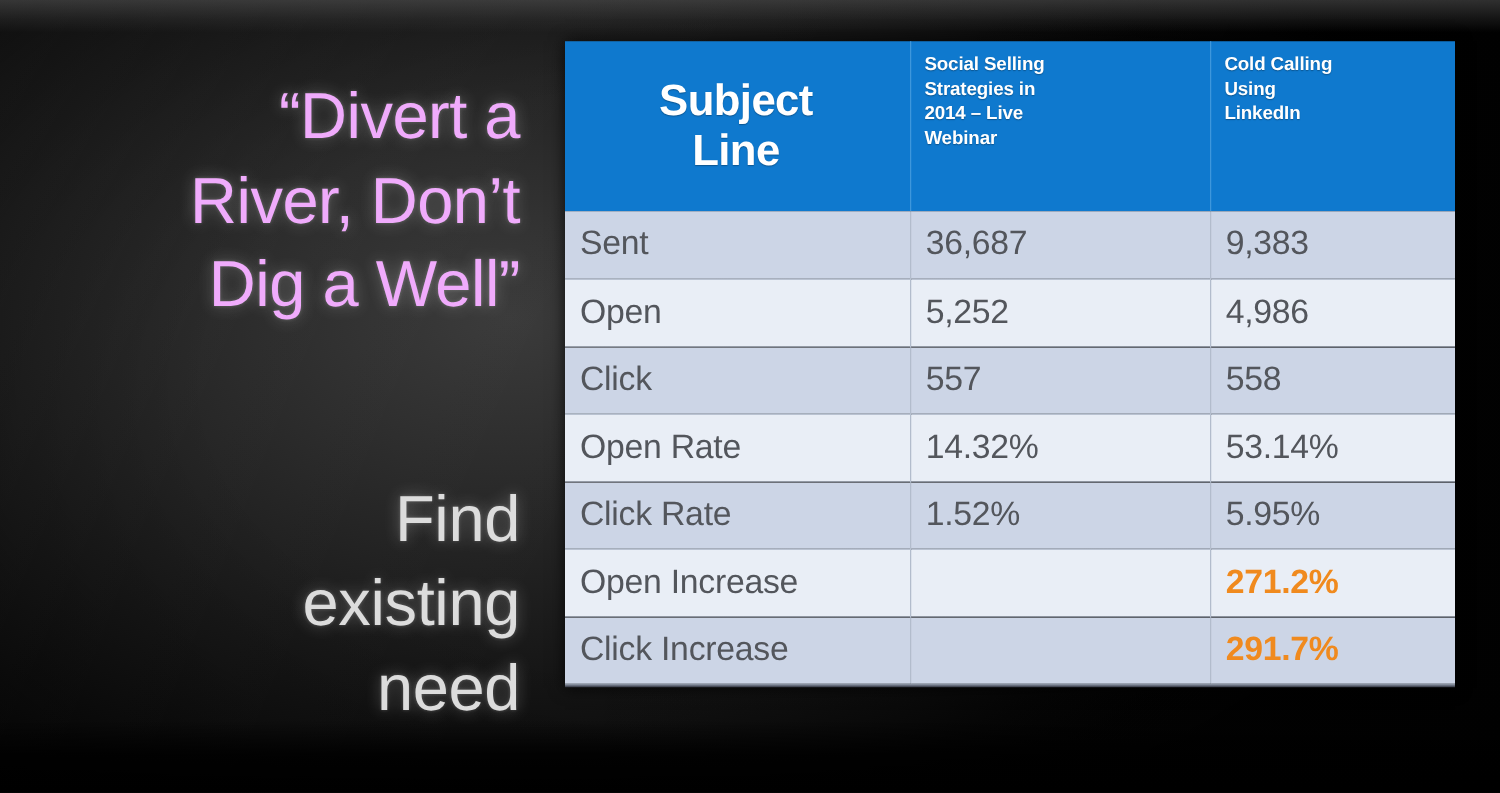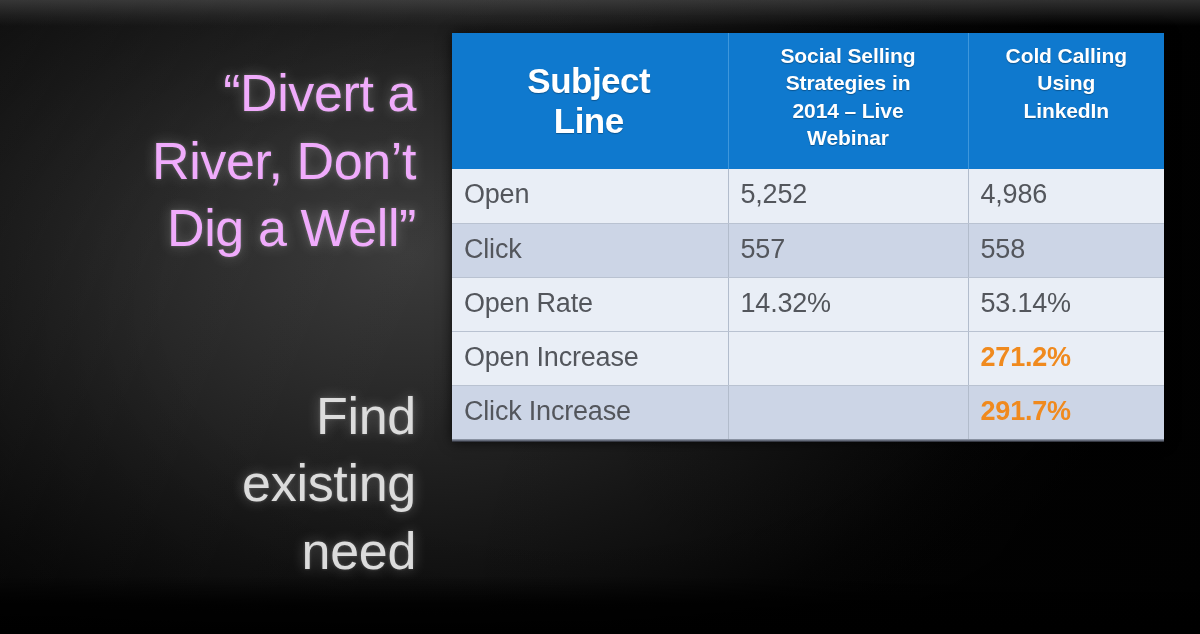--- a/index.html
+++ b/index.html
@@ -116,22 +116,22 @@
     text-align: center;
     vertical-align: middle;
     font-size: 35px;
     font-weight: bold;
     line-height: 1.13;
     letter-spacing: -0.5px;
     padding-right: 13px;
     white-space: pre-line;
   }
   th.campaign-head {
-    text-align: center;
-    font-size: 21px;
+    text-align: left;
+    font-size: 15px;
     font-weight: bold;
     line-height: 1.30;
     letter-spacing: -0.1px;
     white-space: pre-line;
   }
 
   tbody td {
     font-size: 27px;
     color: #53565c;
     padding: 9px 12px 11px 12px;
@@ -194,35 +194,45 @@
           <th class="campaign-head">Social Selling
 Strategies in
 2014 – Live
 Webinar</th>
           <th class="campaign-head">Cold Calling
 Using
 LinkedIn</th>
         </tr>
       </thead>
       <tbody>
+          <tr class="row-odd">
+            <td>Sent</td>
+            <td>36,687</td>
+            <td>9,383</td>
+          </tr>
           <tr class="row-even">
             <td>Open</td>
             <td>5,252</td>
             <td>4,986</td>
           </tr>
           <tr class="row-odd">
             <td>Click</td>
             <td>557</td>
             <td>558</td>
           </tr>
           <tr class="row-even">
             <td>Open Rate</td>
             <td>14.32%</td>
             <td>53.14%</td>
           </tr>
+          <tr class="row-odd">
+            <td>Click Rate</td>
+            <td>1.52%</td>
+            <td>5.95%</td>
+          </tr>
           <tr class="row-even">
             <td>Open Increase</td>
             <td class="highlight"></td>
             <td class="highlight">271.2%</td>
           </tr>
           <tr class="row-odd">
             <td>Click Increase</td>
             <td class="highlight"></td>
             <td class="highlight">291.7%</td>
           </tr>

